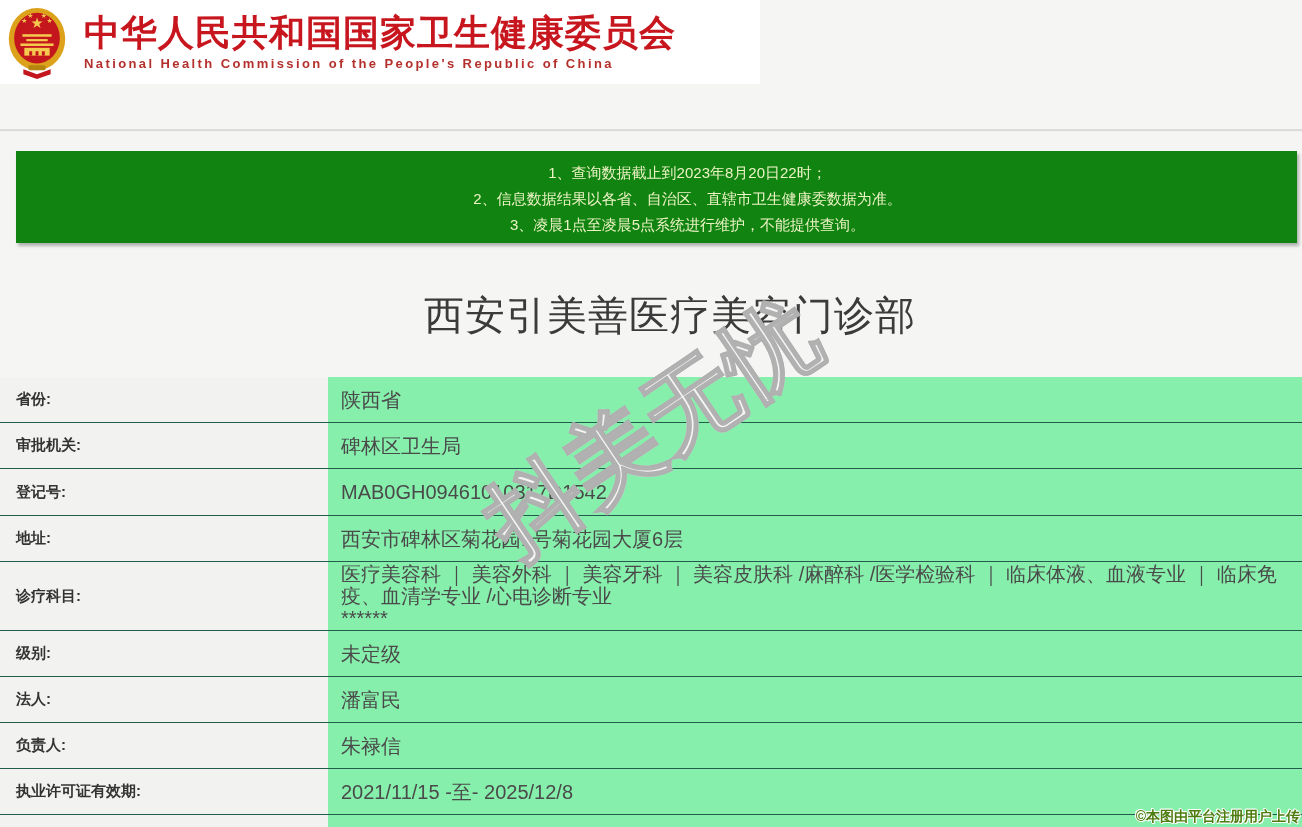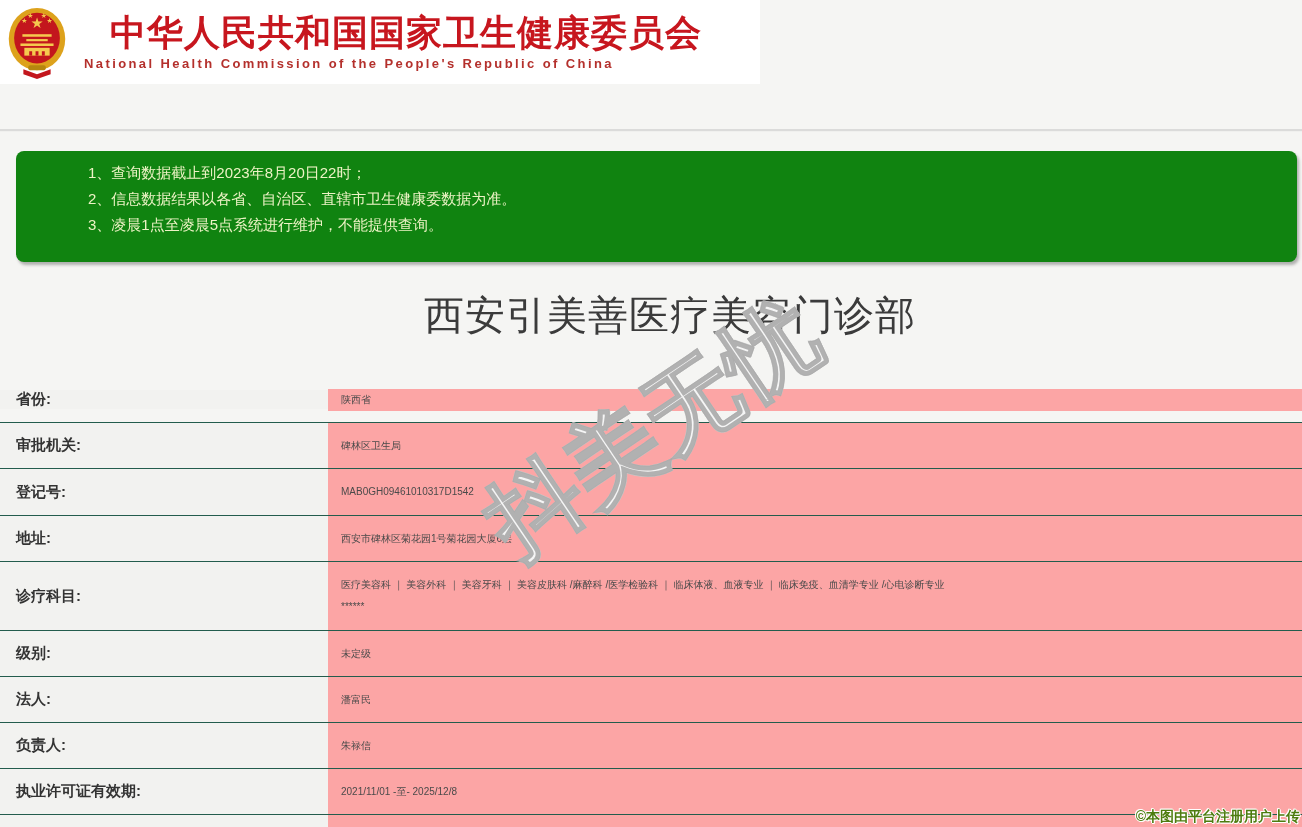--- a/index.html
+++ b/index.html
@@ -13,37 +13,38 @@
   
   .header-block{
     position:absolute;left:0;top:0;width:760px;height:84px;
     background:#ffffff;
     display:flex;align-items:center;
   }
   .emblem{width:62px;height:74px;margin-left:6px;flex:0 0 auto;}
   .header-text{margin-left:16px;display:flex;flex-direction:column;}
   .header-title-zh{
     font-size:36px;font-weight:bold;color:#c7161e;
-    letter-spacing:1px;white-space:nowrap;line-height:38px;margin-left:26px;
+    letter-spacing:1px;white-space:nowrap;line-height:38px;
   }
   .header-title-en{
     font-size:13px;font-weight:bold;color:#b4302c;
     letter-spacing:2.4px;white-space:nowrap;margin-top:4px;
   }
   .header-divider{
     position:absolute;left:0;top:129px;width:100%;height:2px;
     background:#dbdbda;border-bottom:1px solid #f0f0ee;
   }
   
   .notice-box{
-    position:absolute;left:16px;top:151px;width:1281px;height:111px;
-    background:#108310;border-radius:8px;
+    position:absolute;left:16px;top:151px;width:1281px;height:92px;
+    background:#108310;border-radius:0;
     box-shadow:2px 3px 3px rgba(90,90,90,.45);
     box-sizing:border-box;
     padding:9px 10px 0 72px;
+    text-align:center;
   }
   .notice-line{
     color:#edf3c5;font-size:15px;line-height:26px;white-space:nowrap;
   }
   
   .page-title{
     position:absolute;left:0;top:288px;width:100%;
     text-align:center;font-size:40px;color:#3b3b3b;
     letter-spacing:1px;font-weight:400;padding-left:19px;
   }
@@ -58,24 +59,24 @@
   }
   .t-row.filler{border-bottom:none;flex:1;}
   .t-label{
     width:328px;flex:0 0 328px;box-sizing:border-box;
     background:#f2f2f0;
     display:flex;align-items:center;
     padding-left:16px;
     font-size:15px;font-weight:bold;color:#333333;
   }
   .t-value{
-    flex:1;background:#fca5a5;
+    flex:1;background:#86efac;
     display:flex;flex-direction:column;justify-content:center;align-items:flex-start;
     padding-left:13px;box-sizing:border-box;
-    font-size:10px;color:#4a4a4a;line-height:22px;
+    font-size:20px;color:#4a4a4a;line-height:22px;
   }
   
   .wm-diagonal{
     position:absolute;left:466px;top:384px;
     width:368px;height:92px;
     transform:rotate(-34deg);
     font-size:92px;font-weight:bold;white-space:nowrap;
     color:rgba(255,255,255,.82);
     -webkit-text-stroke:2px rgba(170,170,170,.9);
     text-shadow:1px 1px 0 #c6c6c6,-1px -1px 0 #c6c6c6,1px -1px 0 #c6c6c6,-1px 1px 0 #c6c6c6;
@@ -122,21 +123,21 @@
 
 <div class="notice-box">
   <div class="notice-line">1、查询数据截止到2023年8月20日22时；</div>
   <div class="notice-line">2、信息数据结果以各省、自治区、直辖市卫生健康委数据为准。</div>
   <div class="notice-line">3、凌晨1点至凌晨5点系统进行维护，不能提供查询。</div>
 </div>
 
 <div class="page-title">西安引美善医疗美容门诊部</div>
 
 <div class="details-table">
-    <div class="t-row" style="height: 46px; align-items: center;">
+    <div class="t-row" style="height: 46px;">
       <div class="t-label">省份:</div>
       <div class="t-value">
         <div>陕西省</div>
       </div>
     </div>
     <div class="t-row" style="height: 46px;">
       <div class="t-label">审批机关:</div>
       <div class="t-value">
         <div>碑林区卫生局</div>
       </div>
@@ -174,21 +175,21 @@
     </div>
     <div class="t-row" style="height: 46px;">
       <div class="t-label">负责人:</div>
       <div class="t-value">
         <div>朱禄信</div>
       </div>
     </div>
     <div class="t-row" style="height: 46px; text-align: center;">
       <div class="t-label">执业许可证有效期:</div>
       <div class="t-value">
-        <div>2021/11/01 -至- 2025/12/8</div>
+        <div>2021/11/15 -至- 2025/12/8</div>
       </div>
     </div>
     <div class="t-row filler">
       <div class="t-label"></div>
       <div class="t-value"></div>
     </div>
   </div>
 
 <div class="wm-diagonal">抖美无忧</div>
 <div class="wm-copyright">©本图由平台注册用户上传</div>

